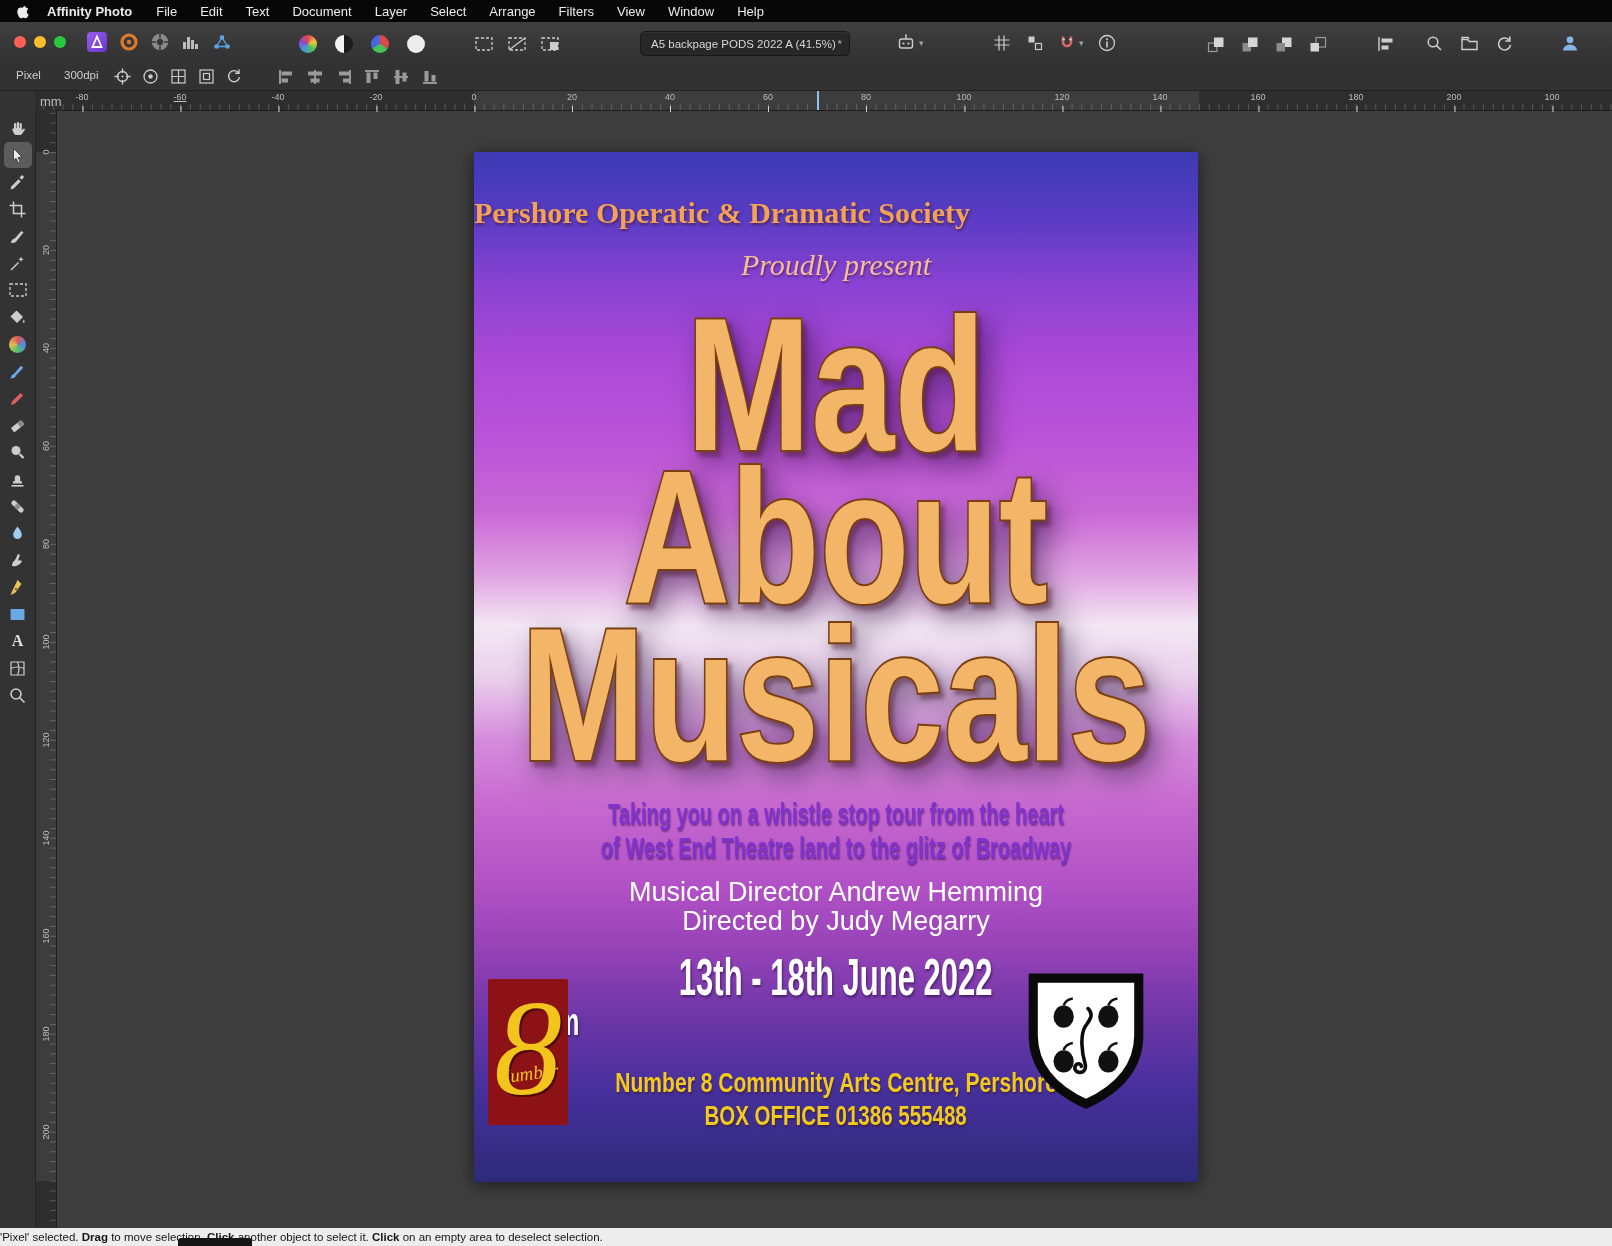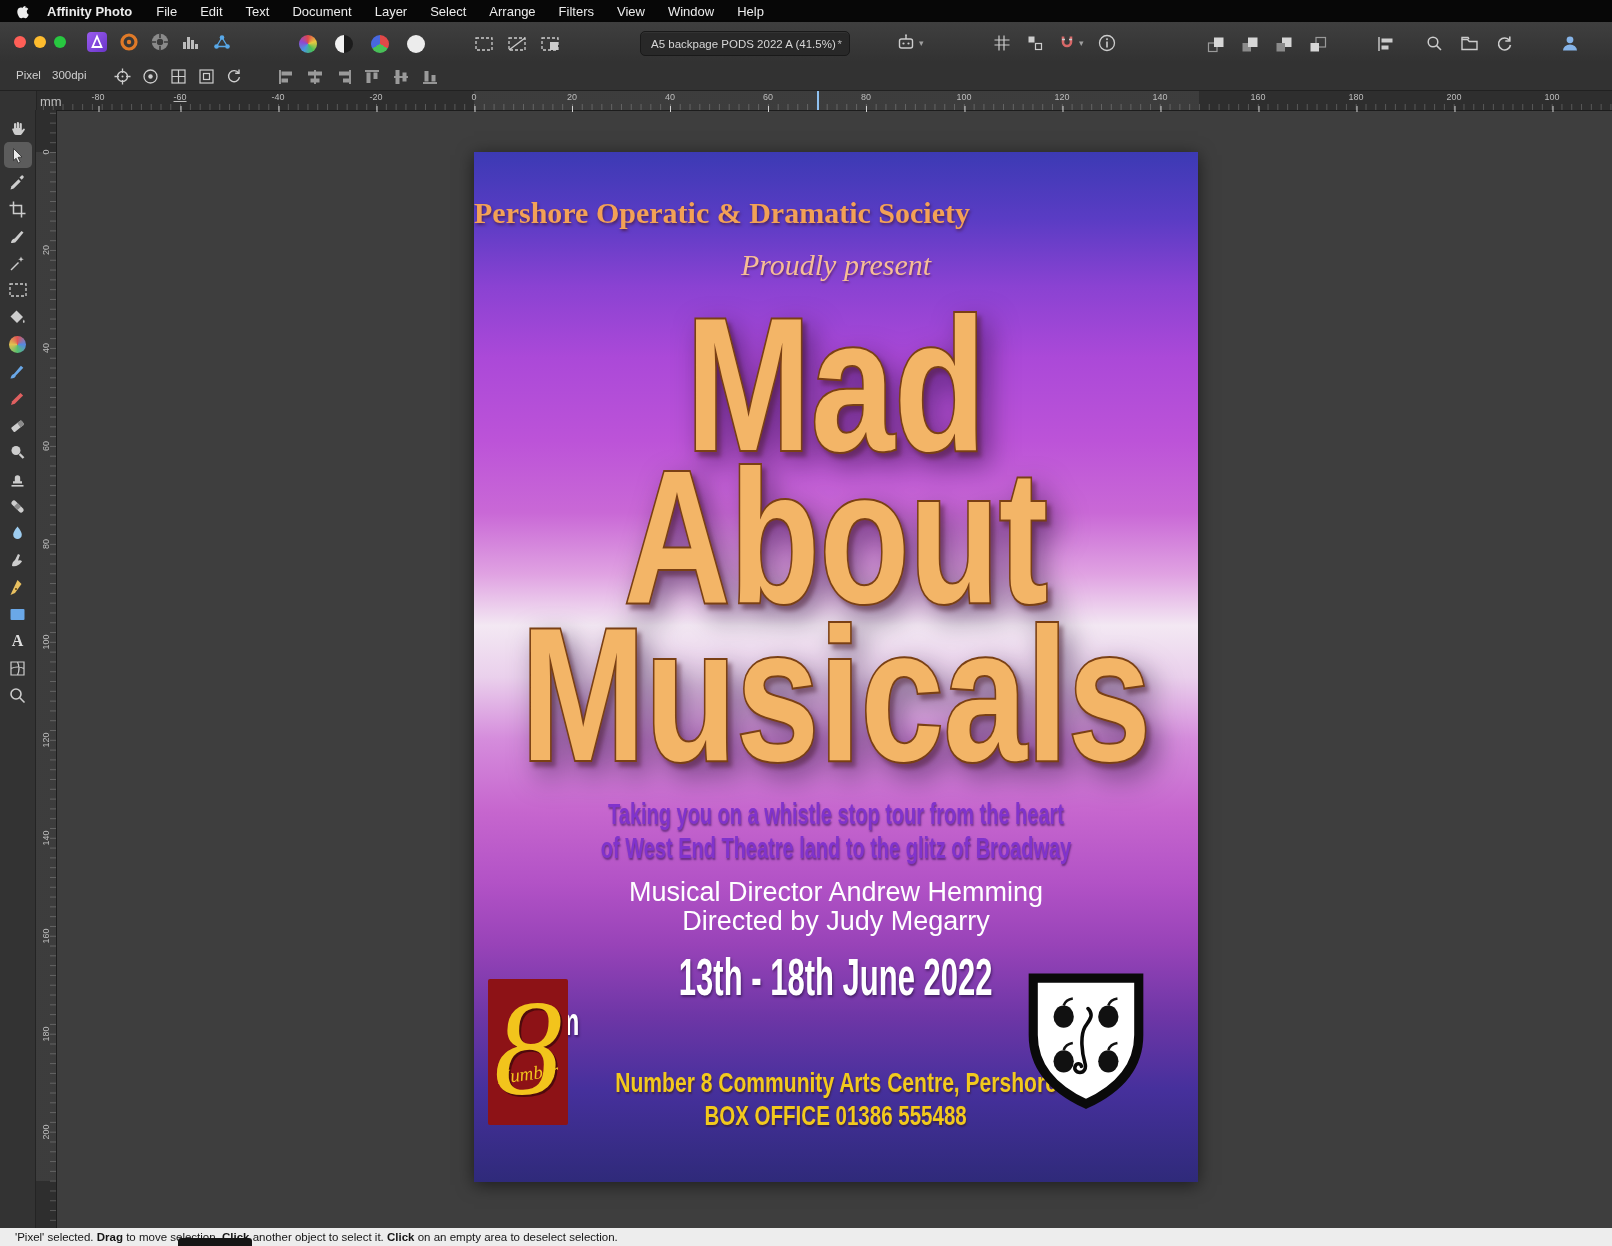--- a/index.html
+++ b/index.html
@@ -38,21 +38,21 @@
   .doc-tab{position:absolute;left:640px;top:9px;width:208px;height:23px;background:#282828;
            border:1px solid #191919;border-radius:5px;display:flex;align-items:center;justify-content:center;
            color:#d6d6d6;font-size:11.5px;box-shadow:inset 0 1px 0 rgba(255,255,255,.05)}
   .doc-title{white-space:nowrap;overflow:hidden;padding:0 16px 0 10px}
   .doc-star{position:absolute;right:7px;color:#b5b5b5}
 
   
   .ctxbar{position:absolute;left:0;top:62px;right:0;height:28px;background:#323232;
           border-bottom:1px solid #212121;font-size:11.5px;color:#d0d0d0;z-index:30}
   .ctx-label{position:absolute;top:7px}
-  .l-mode{left:16px}.l-dpi{left:52px}
+  .l-mode{left:16px}.l-dpi{left:64px}
   .g-ctx1{left:112px;top:3px;gap:8px}
   .g-ctxa1{left:276px;top:4px;gap:9px}
   .g-ctxa2{left:362px;top:4px;gap:9px}
 
   
   .hruler{position:absolute;left:36px;top:90px;right:0;height:20px;background-color:#2e2e2e;
           border-bottom:1px solid #1d1d1d;z-index:20;
           background-image:linear-gradient(90deg,rgba(255,255,255,.20) 0 1px,transparent 1px),
                            linear-gradient(rgba(255,255,255,.07),rgba(255,255,255,.07));
           background-size:9.8px 6px,725px 100%;
@@ -109,21 +109,21 @@
   .cond{display:inline-block;transform:scale(var(--sx,1),var(--sy,1))}
   .n8logo{position:absolute;left:14px;top:827px;width:80px;height:146px;background:#8d1216;border-radius:2px;overflow:hidden}
   .n8digit{position:absolute;left:0;top:-6px;width:100%;text-align:center;font-family:"Liberation Serif",serif;
            font-style:italic;font-size:136px;line-height:150px;color:#f2c41c;text-shadow:2px 2px 0 #4e0a0c}
   .n8script{position:absolute;left:0;top:84px;width:100%;text-align:center;font-family:"Liberation Serif",serif;
             font-style:italic;font-size:19px;color:#f2c41c;transform:rotate(-7deg)}
   .shield{position:absolute;left:551px;top:820px;width:122px;height:138px}
 
   
   .statusbar{position:absolute;left:0;bottom:0;right:0;height:18px;background:#ededed;color:#151515;
-             font-size:11.5px;display:flex;align-items:center;padding-left:15px;z-index:50}
+             font-size:11.5px;display:flex;align-items:center;padding-left:0;z-index:50}
   .seg{white-space:pre}
   .seg.bold{font-weight:bold}
   .dockpeek{position:absolute;left:178px;bottom:0;width:74px;height:8px;background:#161616;
             border-radius:3px 3px 0 0;z-index:60}
 </style>
 </head>
 <body>
 
 <div>
 
@@ -508,21 +508,21 @@
             </svg>
           </span>
         </span>
       </div>
   </div>
 
   <div class="cornerfill"></div>
   <div class="hruler">
     <span class="unit">mm</span>
     <span class="cursor-marker" style="left: 781px;"></span>
-  <span class="htick" style="left: 46px; margin-left: 16px;">-80</span>
+  <span class="htick" style="left: 46px;">-80</span>
       <span class="htick" style="left: 144px; text-decoration: underline;">-60</span>
       <span class="htick" style="left: 242px;">-40</span>
       <span class="htick" style="left: 340px;">-20</span>
       <span class="htick" style="left: 438px;">0</span>
       <span class="htick" style="left: 536px;">20</span>
       <span class="htick" style="left: 634px;">40</span>
       <span class="htick" style="left: 732px;">60</span>
       <span class="htick" style="left: 830px;">80</span>
       <span class="htick" style="left: 928px;">100</span>
       <span class="htick" style="left: 1026px;">120</span>

